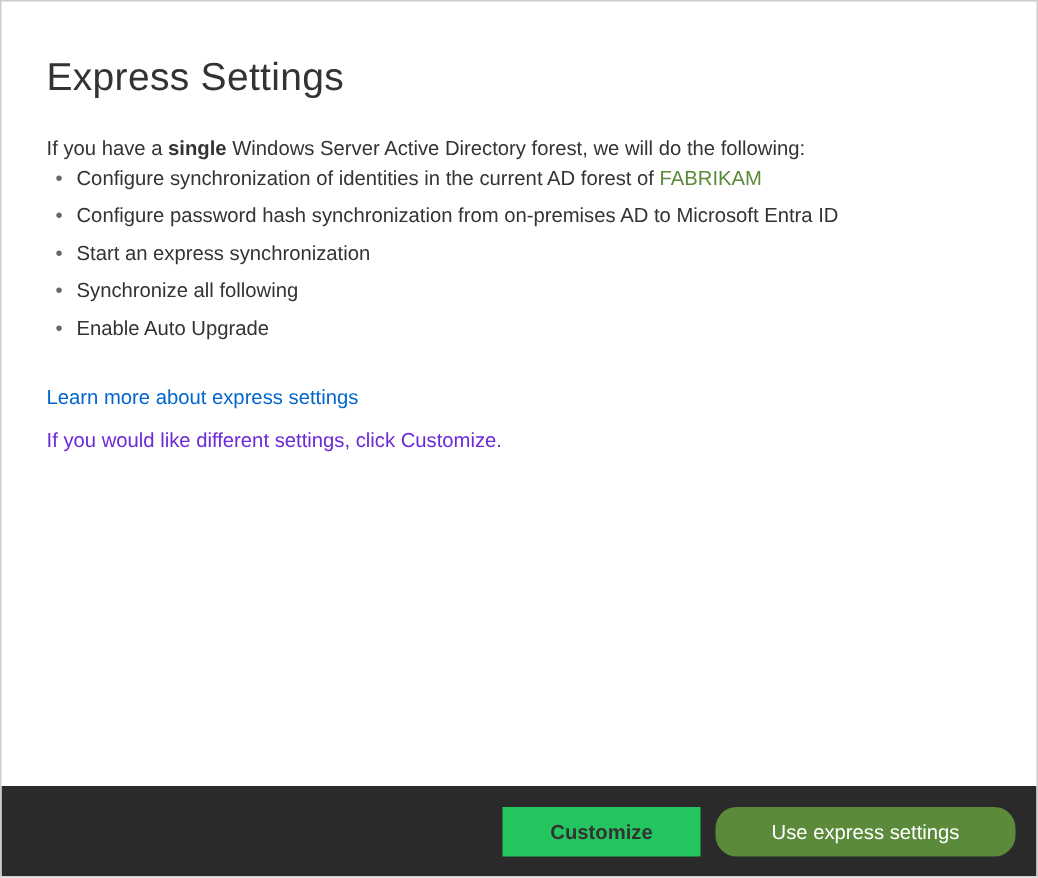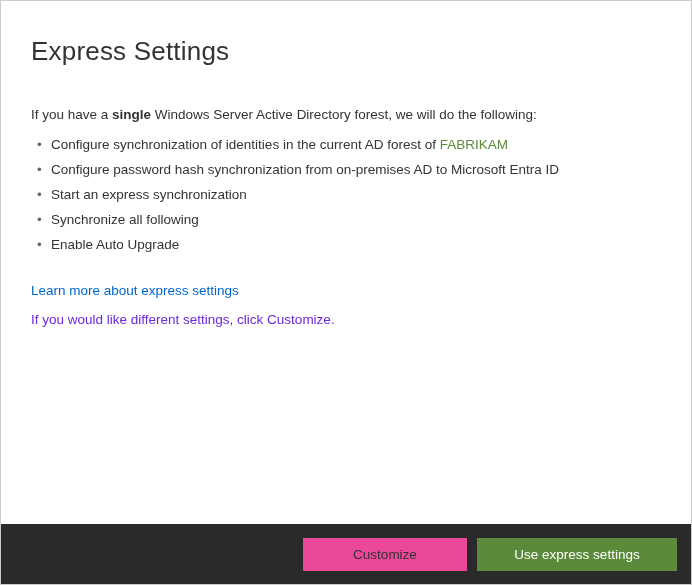--- a/index.html
+++ b/index.html
@@ -18,27 +18,26 @@
     }
     .content {
       flex: 1;
       padding: 35px 30px 20px 30px;
       color: #333333;
     }
     .page-title {
       font-size: 26px;
       font-weight: 300;
       color: #333333;
-      margin-bottom: 40px;
+      margin-bottom: 24px;
       letter-spacing: 0.2px;
     }
     .intro {
       font-size: 13.5px;
       color: #333333;
-      margin-bottom: 10px;
     }
     .intro .bold {
       font-weight: 700;
     }
     .bullets {
       list-style: none;
       margin-bottom: 6px;
       padding-left: 6px;
     }
     .bullets li {
@@ -81,28 +80,30 @@
     }
     .btn {
       height: 33px;
       font-size: 13.5px;
       font-family: inherit;
       border: none;
       cursor: pointer;
       padding: 0 18px;
     }
     .btn-secondary {
-      background: #ec4899;
+      background: #22c55e;
       color: #333333;
-      width: 164px;
+      width: 132px;
+      font-weight: bold;
     }
     .btn-primary {
       background: #5a8a3a;
       color: #ffffff;
       width: 200px;
+      border-radius: 14px;
     }
   </style>
 </head>
 <body>
 
 <div class="content">
   <h1 class="page-title">Express Settings</h1>
 
   <p class="intro">
     <span>If you have a </span><span class="bold">single</span><span> Windows Server Active Directory forest, we will do the following:</span>

